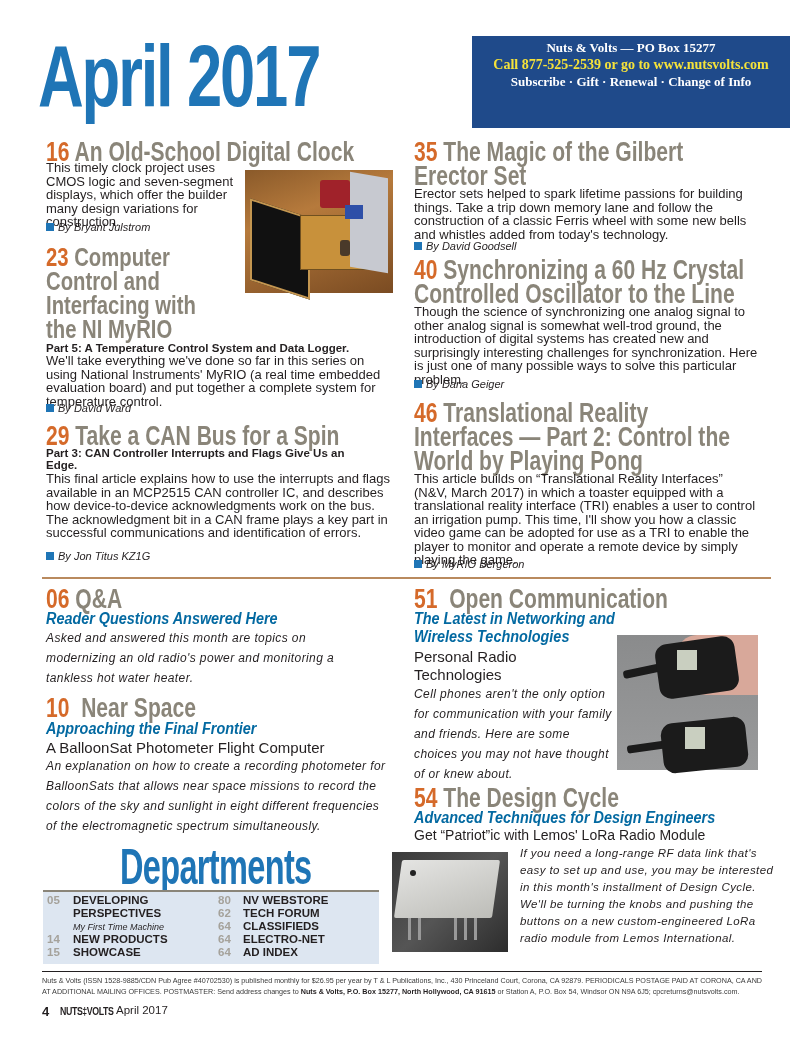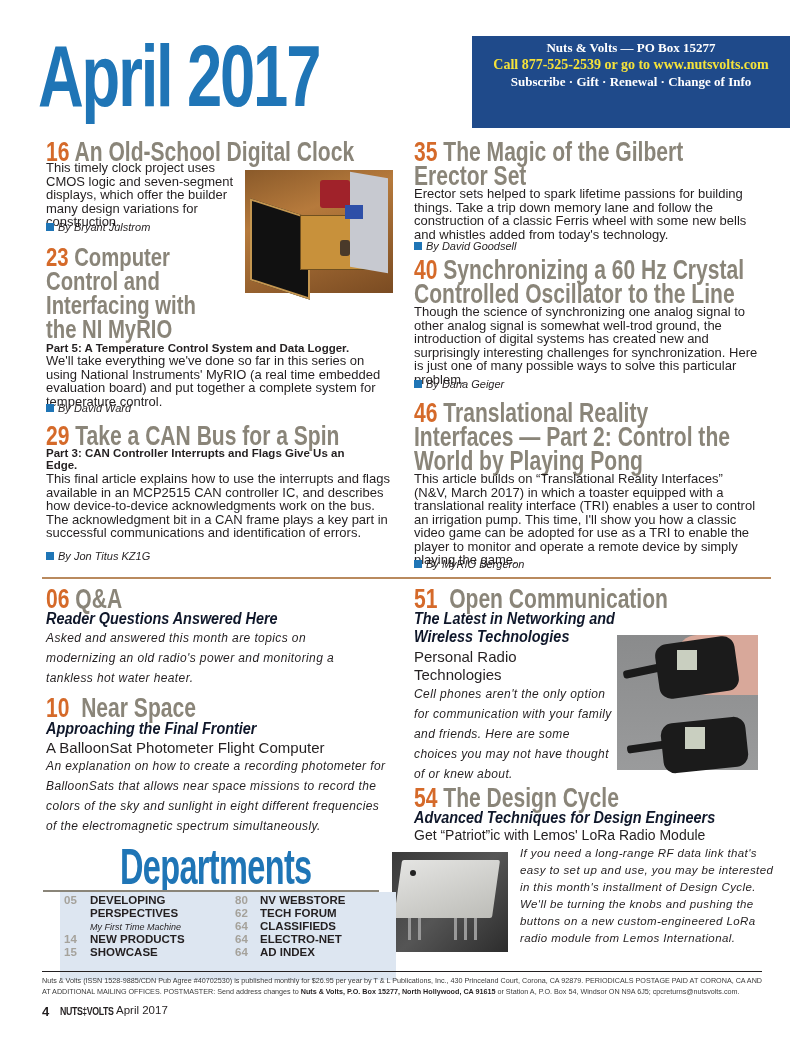--- a/index.html
+++ b/index.html
@@ -26,21 +26,21 @@
   .hd .num { color: #d56a2a; }
   .hd-inner { display: inline-block; transform: scaleX(0.78); transform-origin: left top; }
   .h-lg { font-size: 27px; line-height: 24px; }
   .h-md { font-size: 26px; line-height: 24px; }
 
   .body { font-size: 13px; line-height: 13.5px; color: #231f20; }
   .sub-bold { font-size: 11.5px; font-weight: bold; line-height: 12px; color: #231f20; }
   .byline { font-size: 11px; font-style: italic; line-height: 14px; color: #231f20; }
   .byline .sq { display: inline-block; width: 8px; height: 8px; background: #1f75b6; margin-right: 4px; vertical-align: 0; }
 
-  .blue-sub { font-weight: bold; font-style: italic; color: #0f172a; font-size: 16px; line-height: 18px; white-space: nowrap; }
+  .blue-sub { font-weight: bold; font-style: italic; color: #0369a1; font-size: 16px; line-height: 18px; white-space: nowrap; }
   .blue-sub span { display: inline-block; transform: scaleX(0.9); transform-origin: left top; }
   .plain-sub { font-size: 15px; line-height: 18px; color: #231f20; }
   .ital { font-style: italic; font-size: 12px; line-height: 20px; color: #231f20; letter-spacing: 0.4px; }
 
   .rule { left: 42px; top: 577px; width: 729px; height: 1.5px; background: #b98a5e; }
 
   .photo { border: 0; }
   .clock-photo {
     left: 245px; top: 170px; width: 148px; height: 123px;
     background: linear-gradient(160deg, #8a5a2a 0%, #b67a3c 35%, #7a4b22 100%);
@@ -70,21 +70,21 @@
   }
   .lora-photo .mod { position: absolute; left: 6px; top: 8px; width: 98px; height: 58px; background: linear-gradient(160deg, #e4e4e2, #bdbdb8); transform: skewX(-8deg); border-radius: 2px; }
   .lora-photo .hole { position: absolute; left: 18px; top: 18px; width: 6px; height: 6px; border-radius: 50%; background: #222; }
   .lora-photo .pin { position: absolute; width: 3px; height: 22px; background: #999; top: 66px; }
 
   .dept-title {
     left: 120px; top: 842px; font-weight: bold; font-size: 50px; line-height: 50px; color: #1f75b6;
     transform: scaleX(0.65); transform-origin: left top; white-space: nowrap; letter-spacing: -1px;
   }
   .dept-rule { left: 43px; top: 890px; width: 336px; height: 1.5px; background: #8a8579; }
-  .dept-box { left: 60px; top: 892px; width: 336px; height: 88px; background: #dde6f1; }
+  .dept-box { left: 43px; top: 892px; width: 336px; height: 72px; background: #dde6f1; }
   .dept-row { position: absolute; font-size: 11.5px; line-height: 13px; font-weight: bold; color: #231f20; white-space: nowrap; }
   .dept-num { position: absolute; font-size: 11.5px; line-height: 13px; font-weight: bold; color: #a5a29b; }
   .dept-note { position: absolute; font-size: 9px; line-height: 13px; font-style: italic; color: #231f20; }
 
   .foot-rule { left: 42px; top: 971px; width: 720px; height: 1px; background: #231f20; }
   .foot { left: 42px; top: 975px; width: 724px; font-size: 7.2px; line-height: 11px; color: #3a3a3a; font-family: "Liberation Sans", sans-serif; }
   .foot b { color: #231f20; }
 
   .pgnum { left: 42px; top: 1004px; font-size: 13px; font-weight: bold; color: #231f20; }
   .logo { left: 60px; top: 1005px; font-size: 11px; font-weight: bold; color: #231f20; letter-spacing: -0.5px; transform: scaleX(0.8); transform-origin: left top; }

